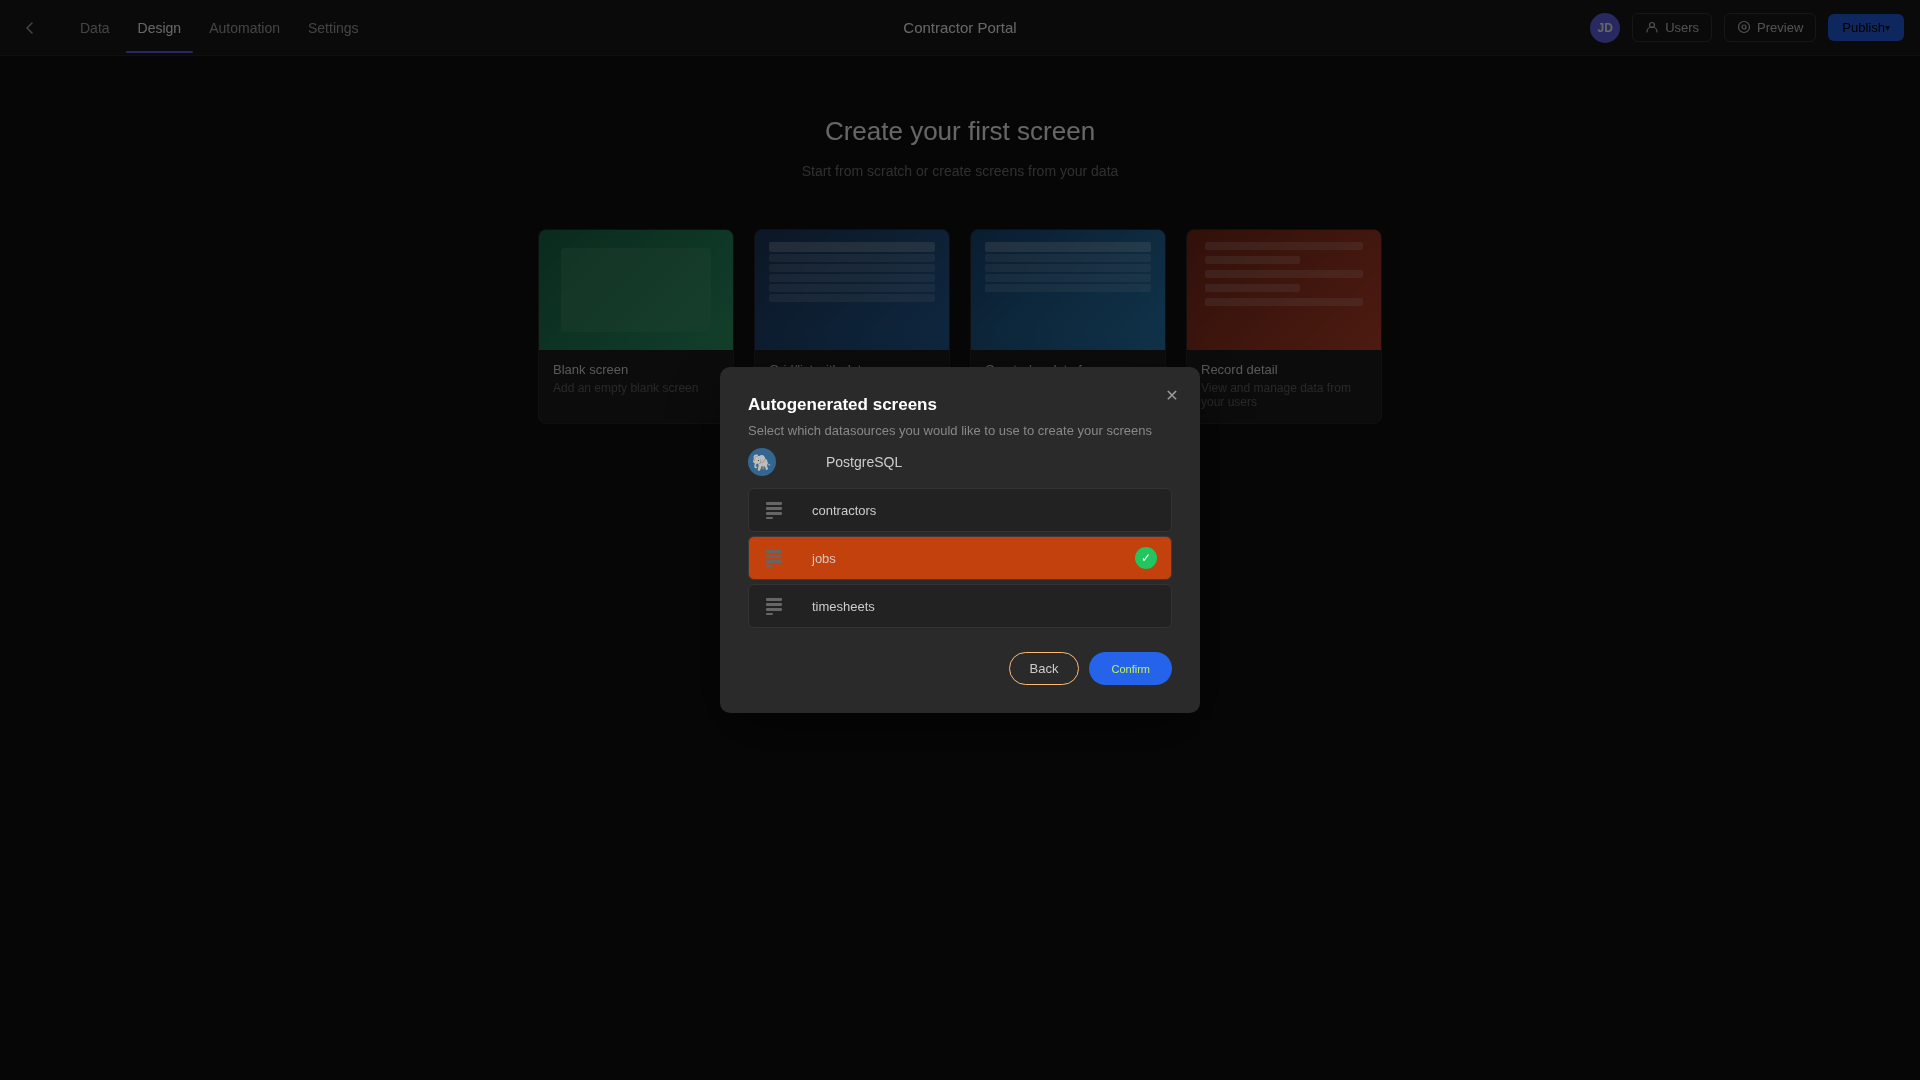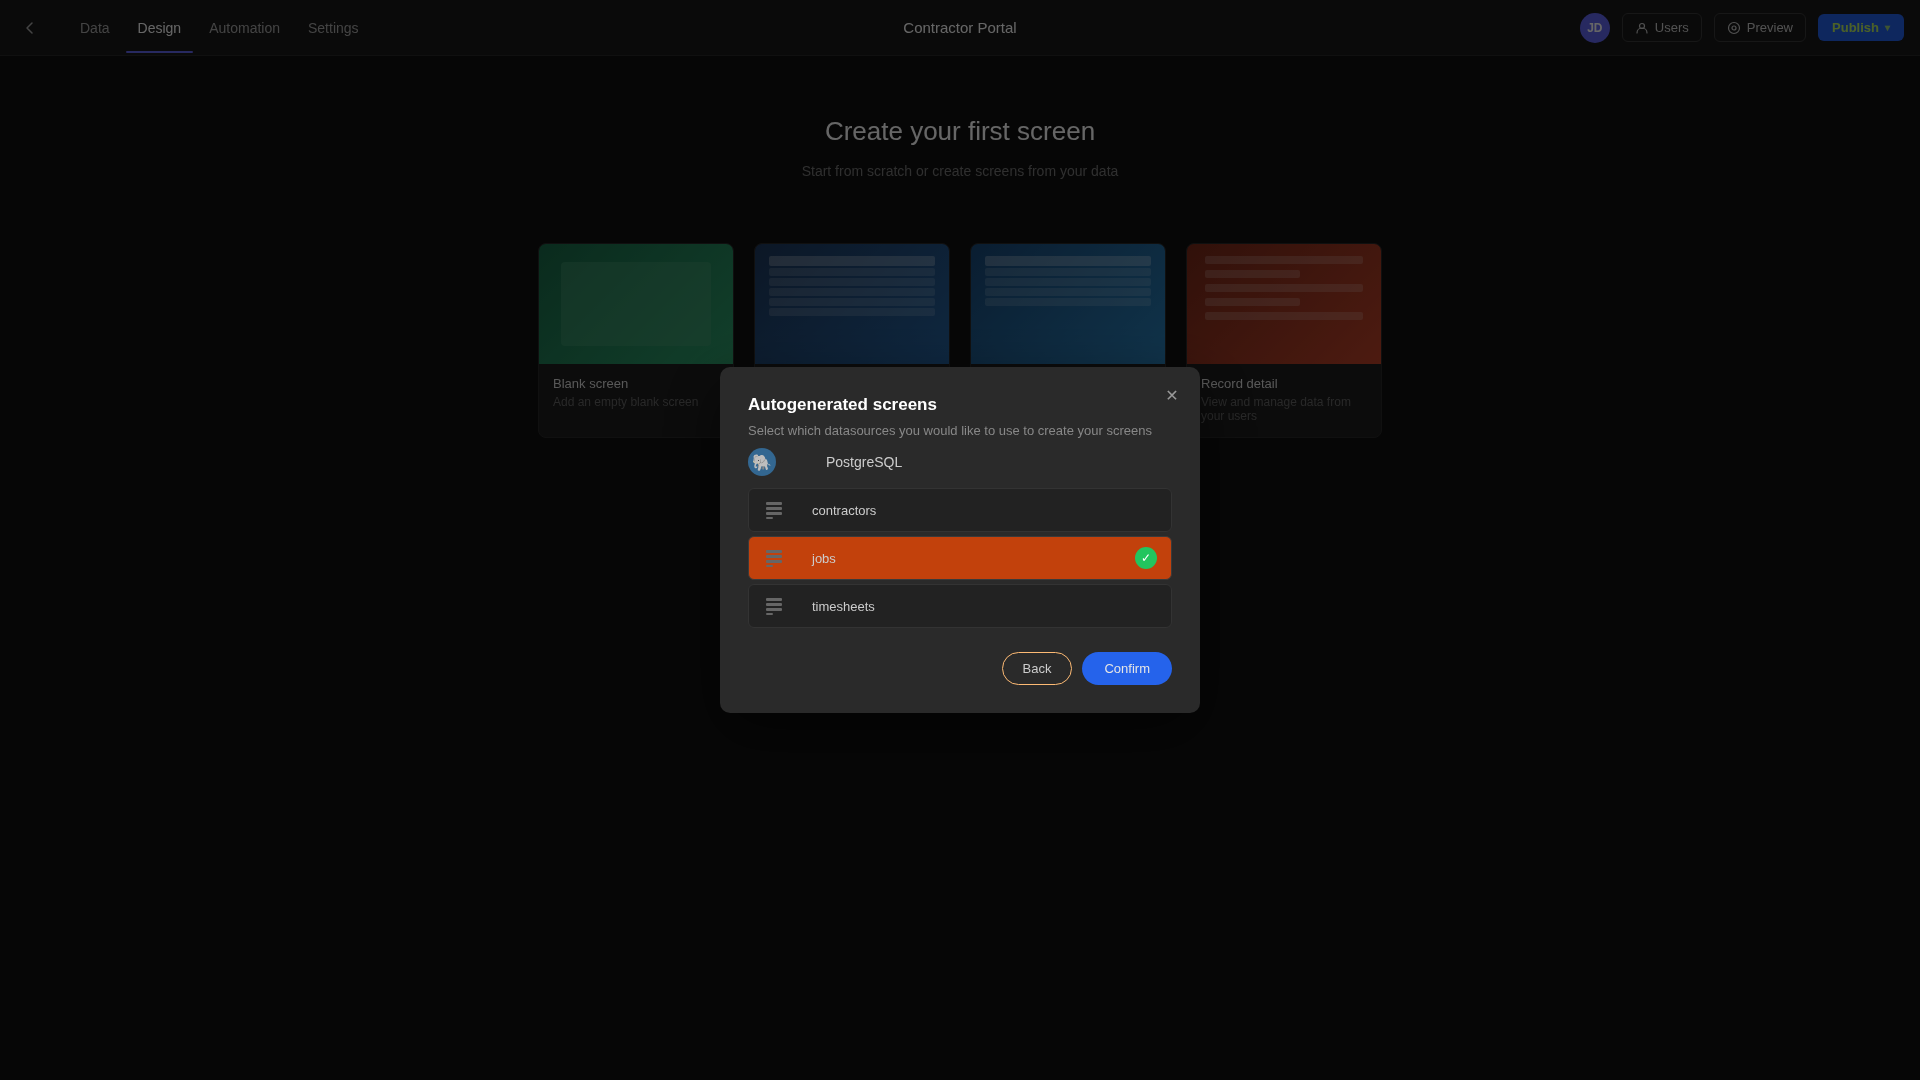--- a/index.html
+++ b/index.html
@@ -85,41 +85,40 @@
       background: #6366f1;
       display: flex;
       align-items: center;
       justify-content: center;
       font-size: 12px;
       font-weight: 600;
       color: white;
     }
     .nav-action-btn {
       display: flex;
-      align-items: center;
+      align-items: flex-start;
       gap: 6px;
       padding: 6px 12px;
       background: transparent;
       border: 1px solid #3a3a3a;
       border-radius: 6px;
       color: #cccccc;
       font-size: 13px;
       cursor: pointer;
     }
     .publish-btn {
       display: flex;
       align-items: center;
-      gap: 6px;
       padding: 6px 14px;
       background: #2563eb;
       border: none;
       border-radius: 6px;
-      color: #bef264;
+      color: #000000;
       font-size: 13px;
-      font-weight: 700;
+      font-weight: 400;
       cursor: pointer;
     }
     .publish-btn .chevron {
       font-size: 10px;
       opacity: 0.8;
     }
 
     
     .main-content {
       display: flex;
@@ -129,21 +128,21 @@
     }
     .page-title {
       font-size: 26px;
       font-weight: 500;
       color: #ffffff;
       margin-bottom: 16px;
     }
     .page-subtitle {
       font-size: 14px;
       color: #777777;
-      margin-bottom: 64px;
+      margin-bottom: 50px;
     }
 
     
     .screen-cards {
       display: flex;
       gap: 20px;
       justify-content: center;
     }
     .screen-card {
       width: 196px;
@@ -360,22 +359,22 @@
       border-radius: 20px;
       color: #cccccc;
       font-size: 13px;
       cursor: pointer;
     }
     .btn-confirm {
       padding: 8px 22px;
       background: #2563eb;
       border: none;
       border-radius: 20px;
-      color: #e5e5e5;
-      font-size: 13px;
+      color: #bef264;
+      font-size: 11px;
       font-weight: 500;
       cursor: pointer;
     }
   </style>
 </head>
 <body>
 
 <nav class="topnav">
   <div class="topnav-left">
     <div class="back-btn">

